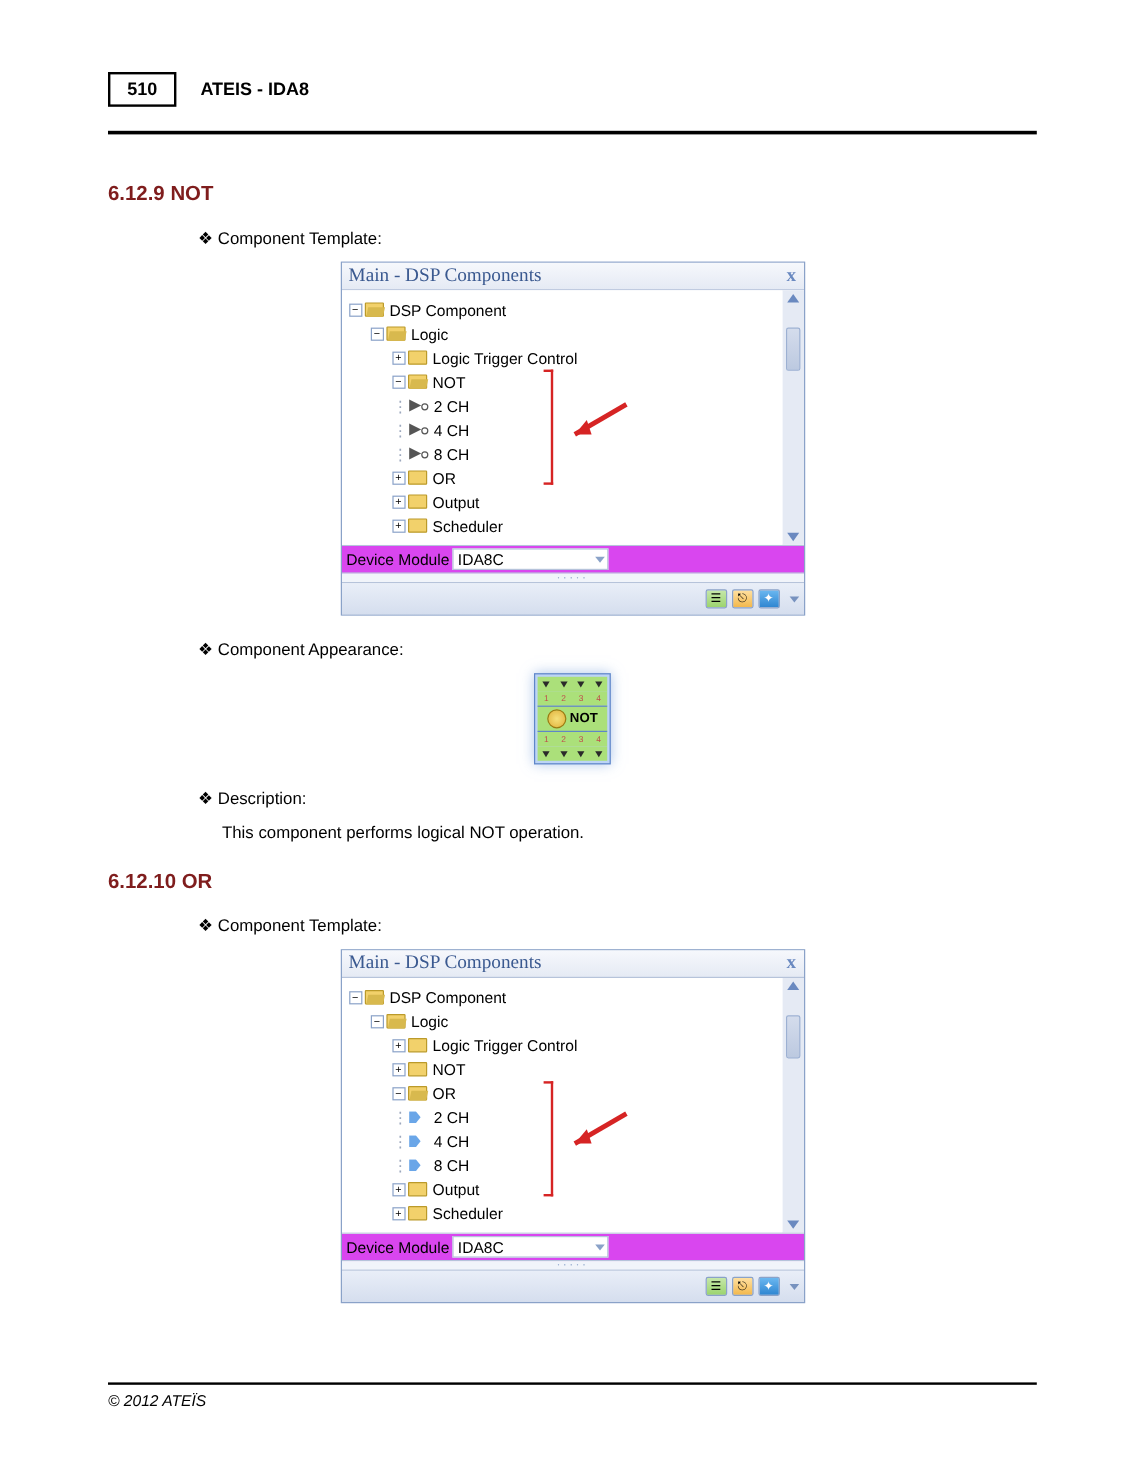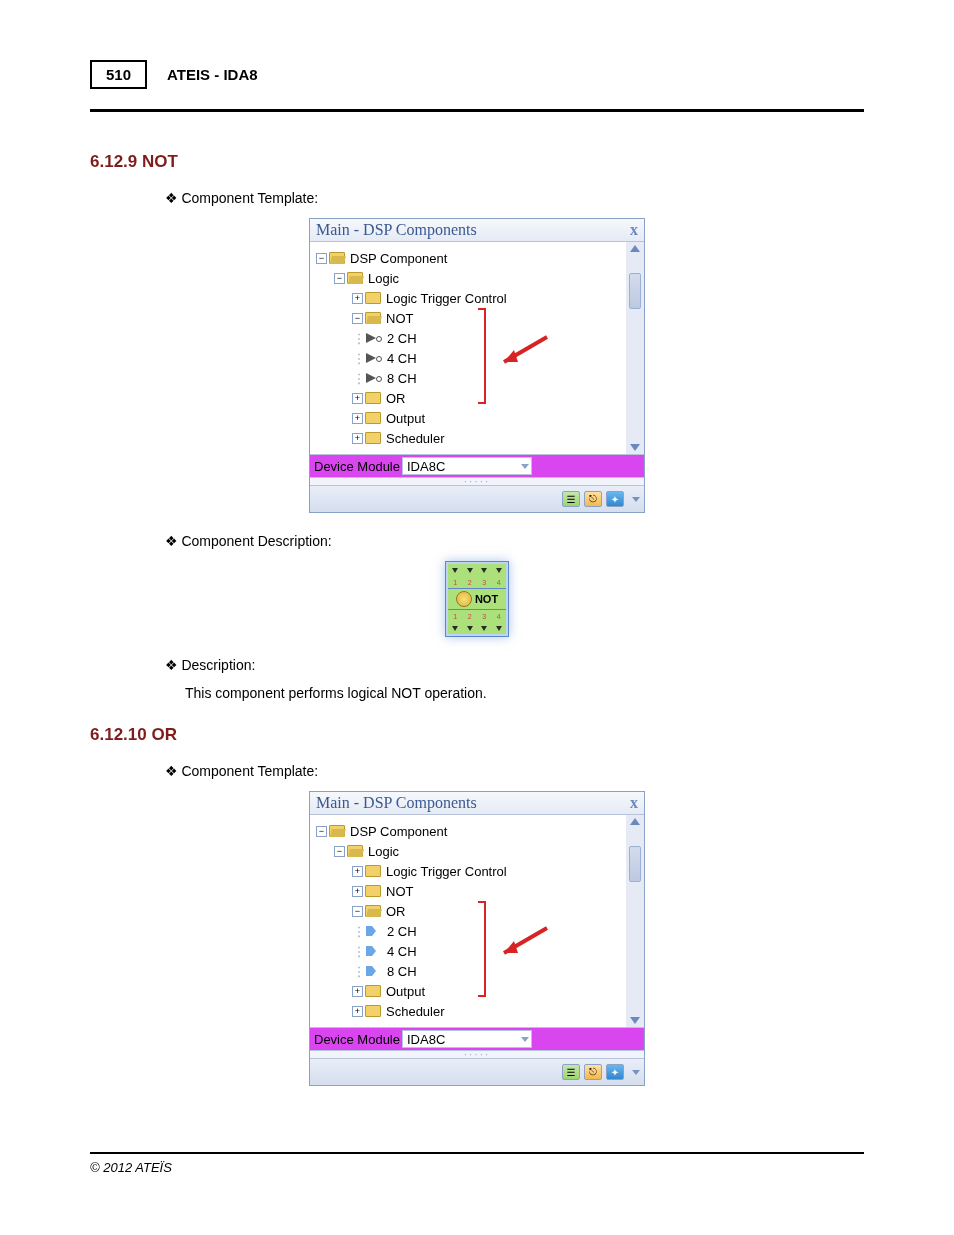--- a/index.html
+++ b/index.html
@@ -50,21 +50,21 @@
     font-size: 14px;
     margin-bottom: 14px;
   }
   .panel-wrap {
     display: flex;
     justify-content: center;
     margin: 10px 0 20px 0;
   }
   
   .tree-panel {
-    width: 336px;
+    width: 387px;
     border: 1px solid #8aa2c8;
     background: #ecf0f7;
     font-family: Tahoma, Arial, sans-serif;
     font-size: 13px;
   }
   .tree-title {
     display: flex;
     align-items: center;
     justify-content: space-between;
     padding: 2px 6px;
@@ -437,21 +437,21 @@
     <div class="grip-row"></div>
     <div class="status-row">
       <span class="sicon a">☰</span>
       <span class="sicon b">⎋</span>
       <span class="sicon c">✦</span>
       <span class="schev"></span>
     </div>
   </div>
 </div>
 
-<div class="bullet-line">Component Description:</div>
+<div class="bullet-line">Component Appearance:</div>
 
 <div class="not-block-wrap">
   <div class="not-block">
     <div class="pins arrows">
         <span></span>
         <span></span>
         <span></span>
         <span></span>
       </div>
     <div class="pins">

